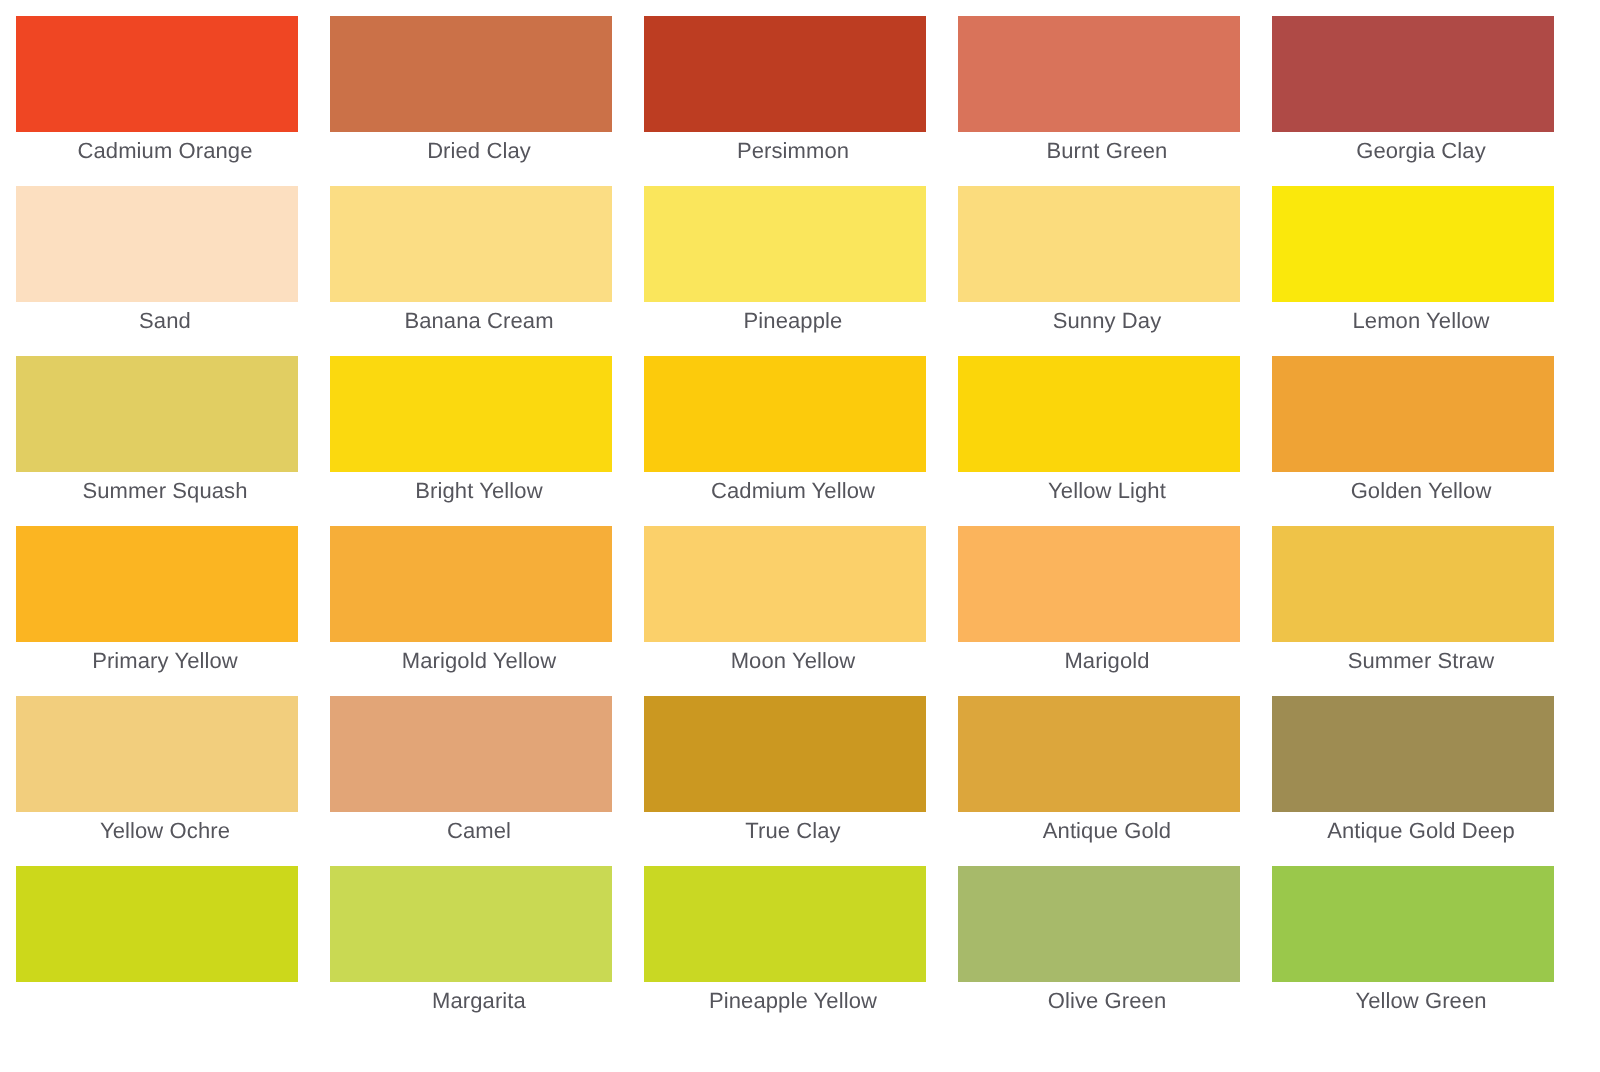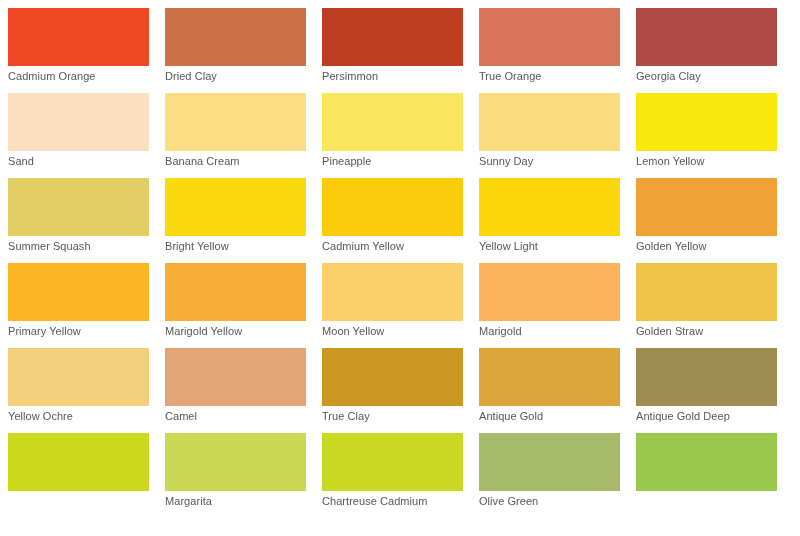--- a/index.html
+++ b/index.html
@@ -18,20 +18,21 @@
     position: relative;
     width: 800px;
     height: 536px;
     padding: 0;
   }
   .swatch-row {
     display: flex;
     flex-direction: row;
     height: 85px;
     width: 800px;
+    text-align: center;
   }
   .swatch-cell {
     width: 157px;
     height: 85px;
     position: relative;
     flex: 0 0 157px;
   }
   .swatch-chip {
     width: 141px;
     height: 58px;
@@ -62,21 +63,21 @@
       <div class="swatch-cell">
         <div class="swatch-chip" style="background: rgb(203, 113, 72);"></div>
         <div class="swatch-label">Dried Clay</div>
       </div>
       <div class="swatch-cell">
         <div class="swatch-chip" style="background: rgb(189, 61, 34);"></div>
         <div class="swatch-label">Persimmon</div>
       </div>
       <div class="swatch-cell">
         <div class="swatch-chip" style="background: rgb(217, 115, 90);"></div>
-        <div class="swatch-label">True Orange</div>
+        <div class="swatch-label">Burnt Green</div>
       </div>
       <div class="swatch-cell">
         <div class="swatch-chip" style="background: rgb(175, 74, 70);"></div>
         <div class="swatch-label">Georgia Clay</div>
       </div>
     </div>
     <div class="swatch-row">
       <div class="swatch-cell">
         <div class="swatch-chip" style="background: rgb(252, 223, 192);"></div>
         <div class="swatch-label">Sand</div>
@@ -132,21 +133,21 @@
       <div class="swatch-cell">
         <div class="swatch-chip" style="background: rgb(251, 208, 106);"></div>
         <div class="swatch-label">Moon Yellow</div>
       </div>
       <div class="swatch-cell">
         <div class="swatch-chip" style="background: rgb(251, 180, 92);"></div>
         <div class="swatch-label">Marigold</div>
       </div>
       <div class="swatch-cell">
         <div class="swatch-chip" style="background: rgb(239, 195, 72);"></div>
-        <div class="swatch-label">Golden Straw</div>
+        <div class="swatch-label">Summer Straw</div>
       </div>
     </div>
     <div class="swatch-row">
       <div class="swatch-cell">
         <div class="swatch-chip" style="background: rgb(242, 206, 125);"></div>
         <div class="swatch-label">Yellow Ochre</div>
       </div>
       <div class="swatch-cell">
         <div class="swatch-chip" style="background: rgb(226, 165, 119);"></div>
         <div class="swatch-label">Camel</div>
@@ -167,23 +168,24 @@
     <div class="swatch-row">
       <div class="swatch-cell">
         <div class="swatch-chip" style="background: rgb(204, 216, 27);"></div>
       </div>
       <div class="swatch-cell">
         <div class="swatch-chip" style="background: rgb(201, 217, 83);"></div>
         <div class="swatch-label">Margarita</div>
       </div>
       <div class="swatch-cell">
         <div class="swatch-chip" style="background: rgb(201, 216, 35);"></div>
-        <div class="swatch-label">Chartreuse Cadmium</div>
+        <div class="swatch-label">Pineapple Yellow</div>
       </div>
       <div class="swatch-cell">
         <div class="swatch-chip" style="background: rgb(167, 186, 106);"></div>
         <div class="swatch-label">Olive Green</div>
       </div>
       <div class="swatch-cell">
         <div class="swatch-chip" style="background: rgb(154, 200, 75);"></div>
+        <div class="swatch-label">Yellow Green</div>
       </div>
     </div>
   </div>
 
 </body></html>

